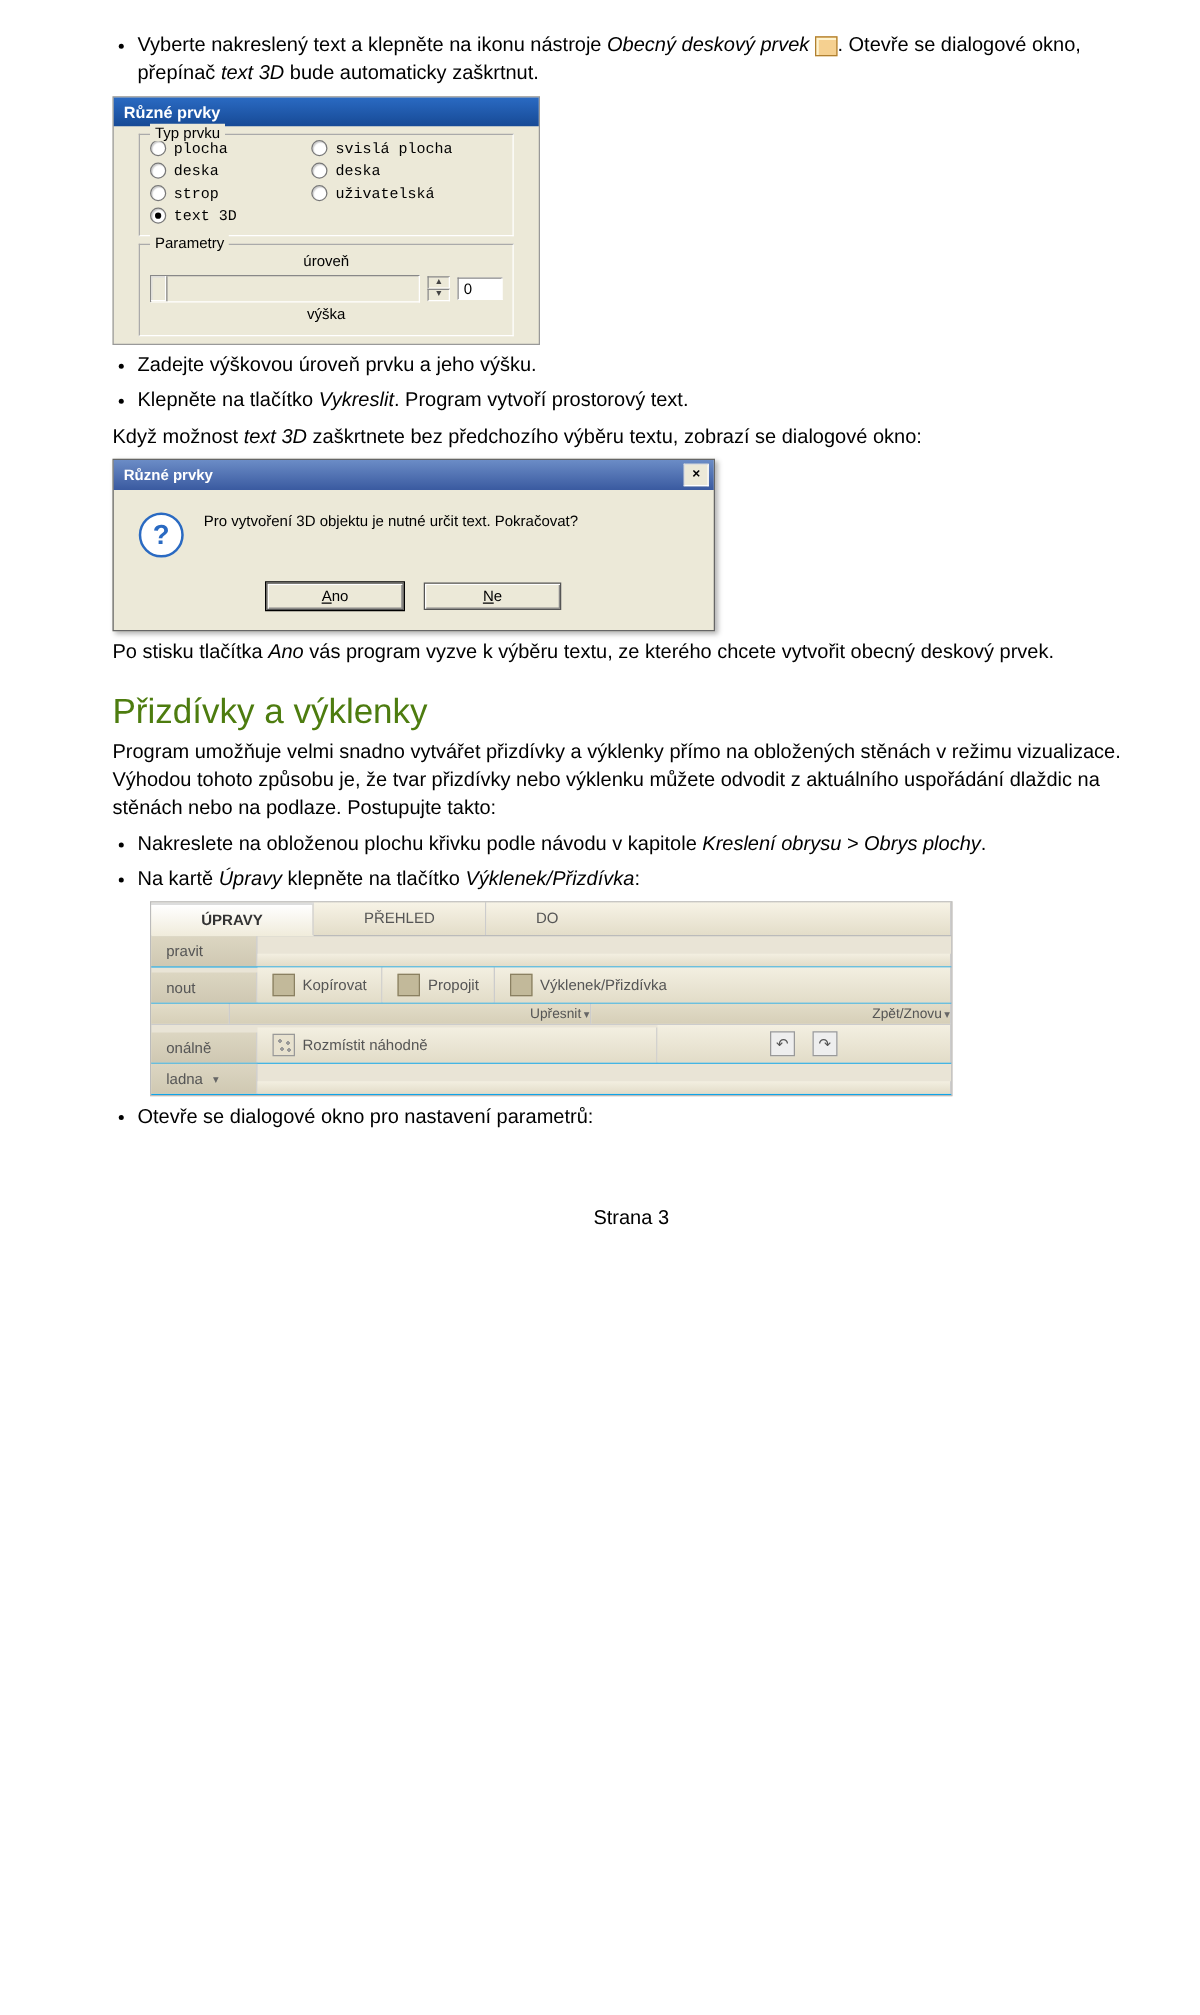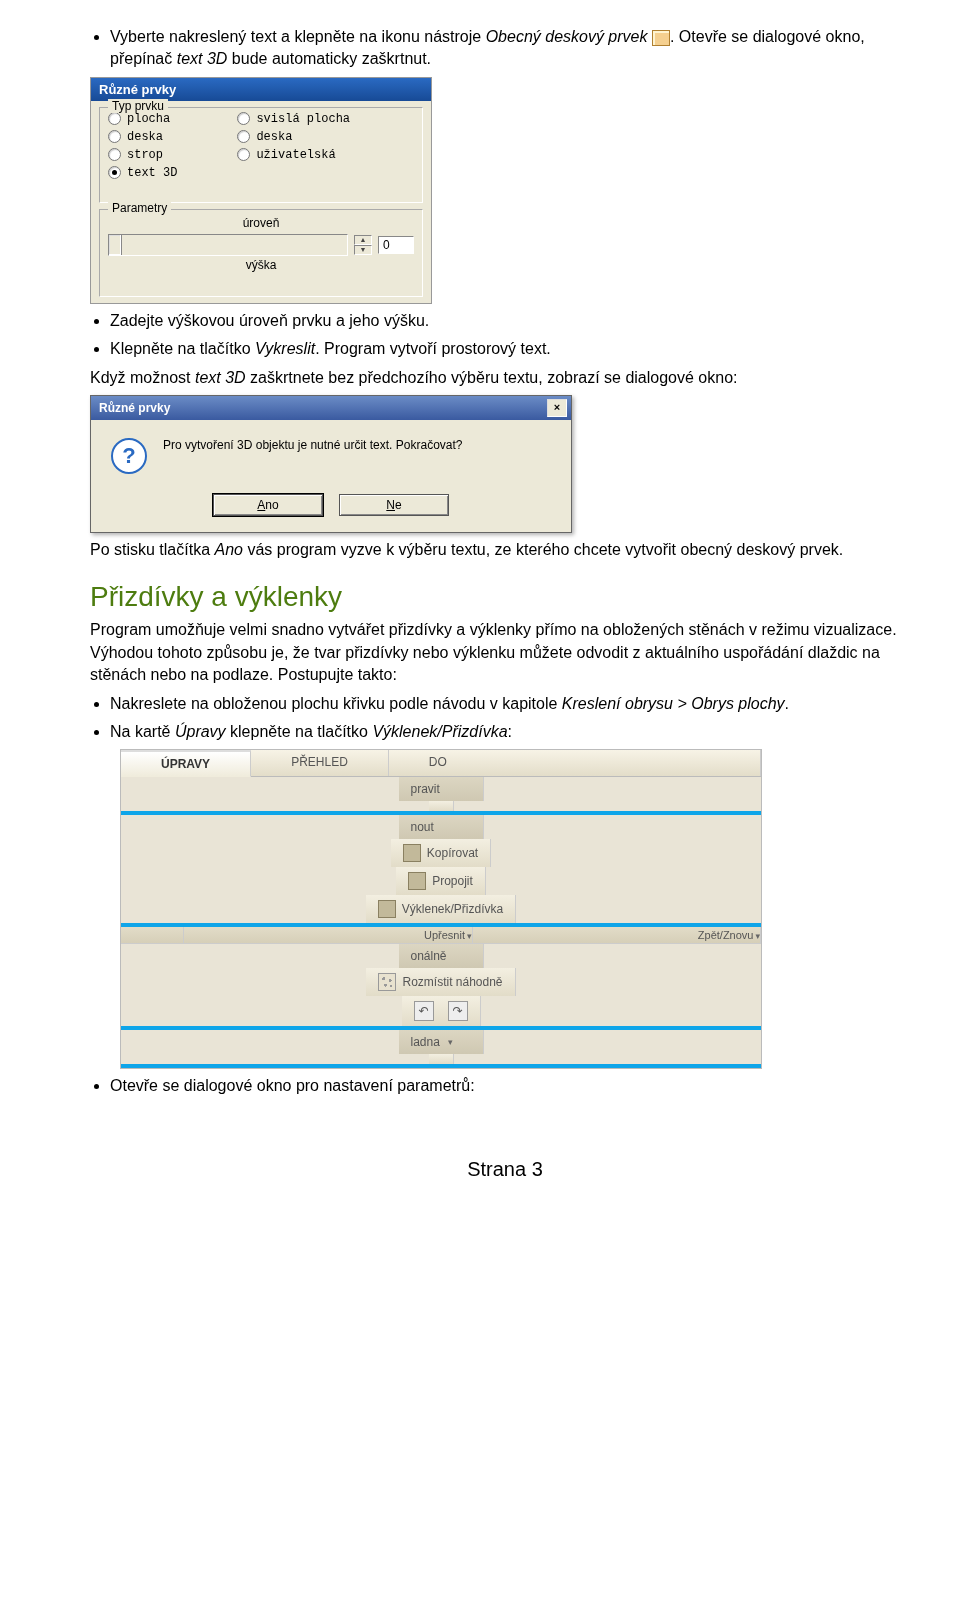--- a/index.html
+++ b/index.html
@@ -10,43 +10,43 @@
     color: #000;
     background: #fff;
     width: 960px;
     box-sizing: border-box;
   }
   ul.toplist { list-style: disc; padding-left: 20px; margin: 0; }
   ul.toplist > li { margin: 6px 0; line-height: 1.4; }
   .italic { font-style: italic; margin-top: 32px; }
   .heading { color: #4d7c0f; font-size: 28px; margin: 20px 0 6px; font-weight: normal; }
   .para { margin: 6px 0; line-height: 1.4; }
-  .page-num { text-align: center; margin-top: 60px; font-size: 20px; }
+  .page-num { text-align: center; margin-top: 60px; font-size: 16px; }
 
   
   .dlg1 {
     width: 340px;
     background: #ece9d8;
     border: 1px solid #999;
     margin: 6px 0 6px 0;
     font-family: "MS Sans Serif", Tahoma, sans-serif;
     font-size: 12px;
   }
   .dlg-title {
     background: linear-gradient(#2a6ac2, #174a96);
     color: #fff;
     font-weight: bold;
     padding: 4px 8px;
     font-size: 13px;
   }
   .fieldset {
     border: 1px solid #fff;
     border-top-color:#aaa; border-left-color:#aaa;
-    margin: 6px 8px;
-    padding: 4px 8px 22px;
+    margin: 6px 20px;
+    padding: 4px 8px 8px;
     position: relative;
   }
   .fieldset .legend {
     position: absolute; top: -9px; left: 8px;
     background: #ece9d8; padding: 0 4px;
   }
   .radio-row { display: flex; gap: 60px; font-family: Liberation Mono, monospace; }
   .radio-col { display: flex; flex-direction: column; gap: 4px; }
   .radio { display: flex; align-items: center; gap: 6px; color: #000; }
   .radio .circ {
@@ -142,23 +142,22 @@
     background: linear-gradient(#f7f3e6,#e3ddc9);
   }
   .tab.active {
     background: linear-gradient(#fff,#f0ecdc);
     font-weight:bold; color:#333;
     border-top:2px solid #ddd;
     border-bottom:1px solid #f0ecdc;
     margin-bottom:-1px;
   }
   .riblayer {
-    display:flex; align-items:center;
-    border-bottom:4px solid #0ea5e9;
-    flex-direction:column;
+    display:flex; align-items:flex-end;
+    border-bottom:1px solid #0ea5e9;
   }
   .ribcell {
     display:flex; align-items:center; gap:6px;
     padding:5px 12px;
     border-right:1px solid #ccc;
     background: linear-gradient(#f3efe1,#e2dcc8);
   }
   .ribcell.shade { background: linear-gradient(#dcd6c2,#cfc8b2); }
   .ribicon {
     width:16px; height:16px; background:#c2b99a;

